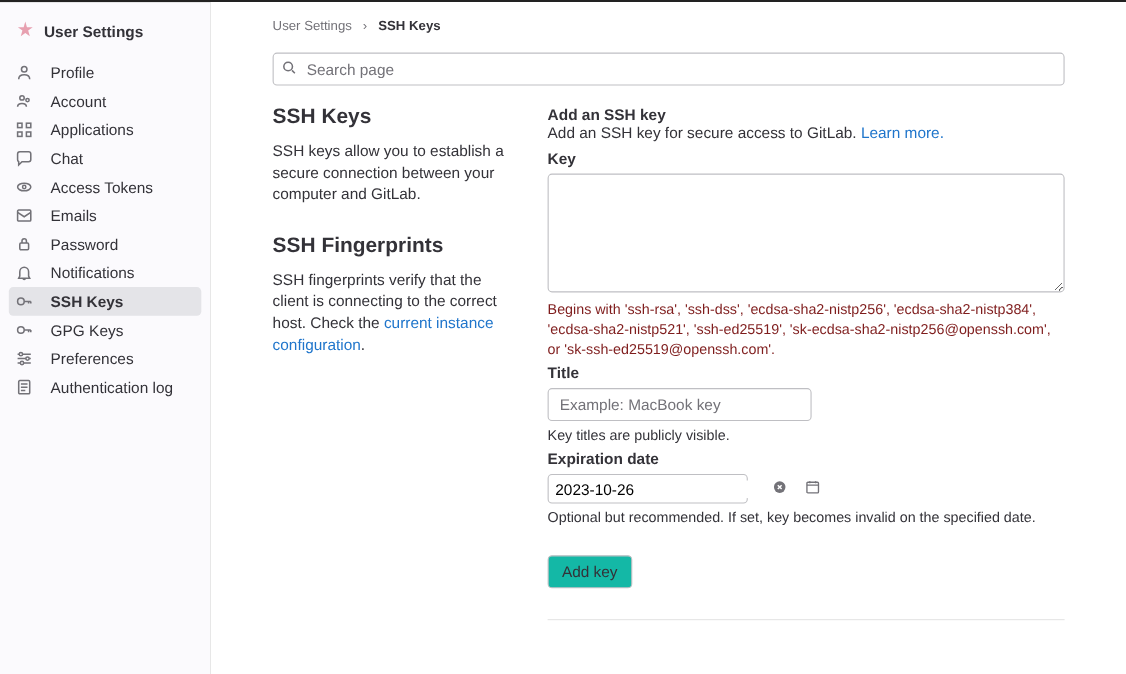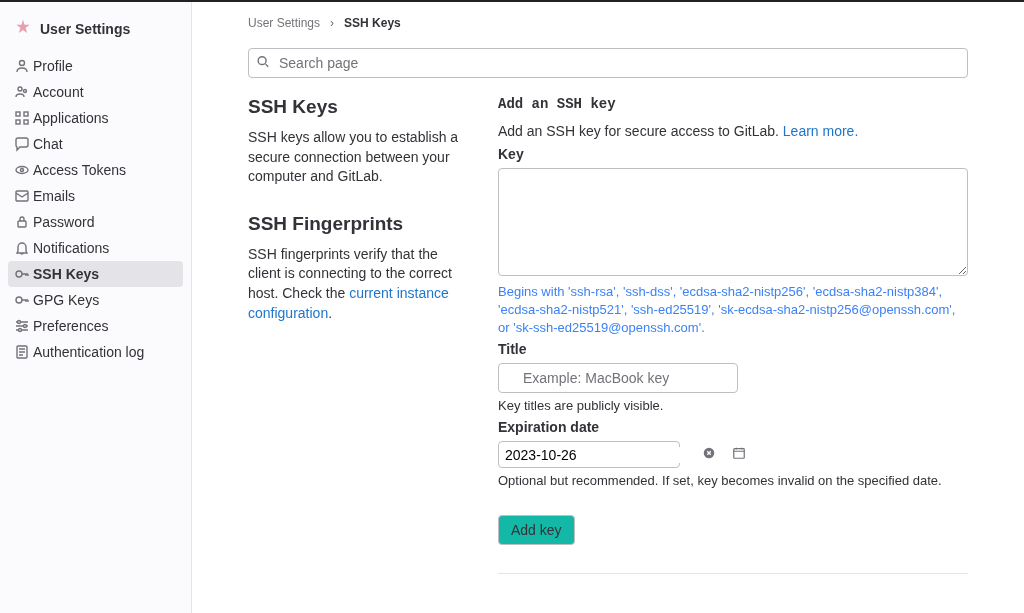--- a/index.html
+++ b/index.html
@@ -31,21 +31,21 @@
       gap: 8px;
       padding: 4px 6px 14px 6px;
     }
     .sidebar-header-title {
       font-weight: 700;
       font-size: 14px;
     }
     .sidebar-item {
       display: flex;
       align-items: center;
-      gap: 3px;
+      gap: 16px;
       padding: 5px 6px;
       border-radius: 4px;
       cursor: pointer;
       color: #333238;
     }
     .sidebar-item.active {
       background: #e4e4e8;
       font-weight: 600;
     }
     .sidebar-item .icon {
@@ -127,43 +127,41 @@
     label {
       display: block;
       font-weight: 600;
       font-size: 14px;
       margin-bottom: 6px;
       margin-top: 4px;
     }
     .form-right h3 {
       font-size: 14px;
       font-weight: 700;
-      margin-bottom: 10px;
-      font-family: Liberation Mono, monospace;
     }
     .help {
       font-size: 13px;
       color: #333238;
       margin-top: 4px;
       line-height: 1.4;
     }
-    .help.gray { color: #3b82f6; }
+    .help.gray { color: #7f1d1d; }
     textarea {
       width: 100%;
       height: 108px;
       border: 1px solid #bfbfc3;
       border-radius: 4px;
       padding: 6px;
       font-family: inherit;
       font-size: 14px;
       resize: vertical;
     }
     .input-text {
       width: 240px;
-      padding: 6px 24px;
+      padding: 6px 10px;
       border: 1px solid #bfbfc3;
       border-radius: 4px;
       font-size: 14px;
     }
     .input-text::placeholder { color: #737278; }
     .date-wrapper {
       display: flex;
       align-items: center;
       border: 1px solid #bfbfc3;
       border-radius: 4px;

